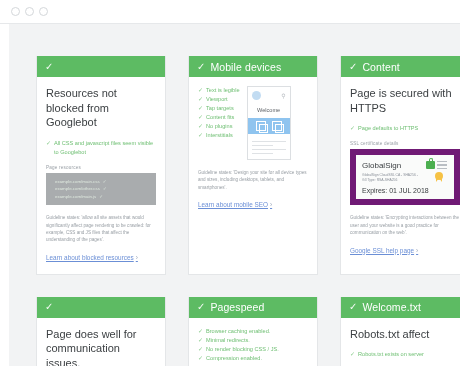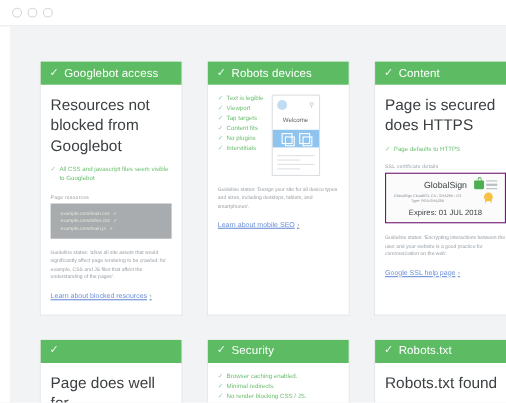--- a/index.html
+++ b/index.html
@@ -38,21 +38,21 @@
   }
   .card-head{
     background:#5dbb63;color:#ffffff;
     height:21px;display:flex;align-items:center;gap:5px;
     padding:0 8px;box-sizing:border-box;
   }
   .card-head .tick{font-size:10px;line-height:1;opacity:.92;font-weight:400;}
   .card-head .htitle{font-size:10.5px;letter-spacing:.1px;}
   .card-body{padding:9px 9px 10px 9px;}
   .summary{
-    font-size:14px;color:#3c4043;line-height:1.32;margin:0 0 9px 0;font-weight:400;
+    font-size:11px;color:#3c4043;line-height:1.32;margin:0 0 9px 0;font-weight:400;
   }
 
   
   ul.checks{list-style:none;margin:0;padding:0;}
   ul.checks li{
     font-size:5.6px;color:#6fbf73;line-height:1.62;
     padding-left:8px;position:relative;white-space:nowrap;
   }
   ul.checks li:before{
     content:"✓";position:absolute;left:0;top:0;color:#8ccd8f;font-size:6px;
@@ -93,21 +93,21 @@
     font-size:4.6px;color:#9aa0a6;line-height:1.62;margin:9px 0 0 0;
   }
   .morelink{
     display:inline-block;margin-top:10px;
     font-size:6.4px;color:#6b8fd6;text-decoration:underline;white-space:nowrap;
   }
   .morelink .chev{text-decoration:none;margin-left:2px;color:#9aa5b8;}
 
   
   .certcard{
-    border:1px solid #701a75;background:#fafbfa;padding:6px 6px 5px 6px;position:relative;text-align:center;
+    border:6px solid #701a75;background:#fafbfa;padding:6px 6px 5px 6px;position:relative;
   }
   .cert-name{font-size:8px;color:#3c4043;margin-bottom:3px;}
   .cert-meta{font-size:3.4px;color:#8a9099;line-height:1.5;width:66%;}
   .cert-exp{font-size:7px;color:#3c4043;margin-top:4px;}
   .cert-badge{position:absolute;right:6px;top:6px;width:22px;height:24px;}
   .lock{
     position:absolute;left:0;top:0;width:9px;height:8px;background:#4caf50;border-radius:1px;
   }
   .lock:before{
     content:"";position:absolute;left:2.5px;top:-3px;width:4px;height:4px;
@@ -139,42 +139,41 @@
   </div>
 
   <div class="canvas">
     <div class="leftstrip"></div>
 
     <div class="grid">
 
       <div class="card">
         <div class="card-head">
           <span class="tick">✓</span>
-          <span class="htitle">Googlebot access</span>
         </div>
         <div class="card-body">
           <p class="summary">Resources not blocked from Googlebot</p>
           <ul class="checks check-lg">
             <li style="white-space:normal;">All CSS and javascript files seem visible to Googlebot</li>
           </ul>
           <div class="sublabel">Page resources</div>
           <div class="resbox">
             <div><span>example.com/main.css</span><span>✓</span></div>
             <div><span>example.com/other.css</span><span>✓</span></div>
             <div><span>example.com/main.js</span><span>✓</span></div>
           </div>
           <p class="guideline">Guideline states: 'allow all site assets that would significantly affect page rendering to be crawled: for example, CSS and JS files that affect the understanding of the pages'.</p>
           <a class="morelink"><span>Learn about blocked resources</span><span class="chev">›</span></a>
         </div>
       </div>
 
       <div class="card">
         <div class="card-head">
           <span class="tick">✓</span>
-          <span class="htitle">Robots devices</span>
+          <span class="htitle">Mobile devices</span>
         </div>
         <div class="card-body">
           <div class="mobrow">
             <ul class="checks check-lg">
               <li>Text is legible</li>
               <li>Viewport</li>
               <li>Tap targets</li>
               <li>Content fits</li>
               <li>No plugins</li>
               <li>Interstitials</li>
@@ -201,21 +200,21 @@
           <a class="morelink"><span>Learn about mobile SEO</span><span class="chev">›</span></a>
         </div>
       </div>
 
       <div class="card">
         <div class="card-head">
           <span class="tick">✓</span>
           <span class="htitle">Content</span>
         </div>
         <div class="card-body">
-          <p class="summary">Page is secured does HTTPS</p>
+          <p class="summary">Page is secured with HTTPS</p>
           <ul class="checks check-lg">
             <li>Page defaults to HTTPS</li>
           </ul>
           <div class="sublabel">SSL certificate details</div>
           <div class="certcard">
             <div class="cert-name">GlobalSign</div>
             <div class="cert-meta">GlobalSign CloudSSL CA - SHA256 - G3 Type: RSA-SHA256</div>
             <div class="cert-exp">Expires: 01 JUL 2018</div>
             <div class="cert-badge">
               <span class="lock"></span>
@@ -244,40 +243,40 @@
             <li>All images have alt text.</li>
 
           </ul>
 
         </div>
       </div>
 
       <div class="card">
         <div class="card-head">
           <span class="tick">✓</span>
-          <span class="htitle">Security</span>
+          <span class="htitle">Pagespeed</span>
         </div>
         <div class="card-body">
           <ul class="checks check-lg">
             <li>Browser caching enabled.</li>
             <li>Minimal redirects.</li>
             <li>No render blocking CSS / JS.</li>
             <li>Compression enabled.</li>
 
           </ul>
         </div>
       </div>
 
       <div class="card">
         <div class="card-head">
           <span class="tick">✓</span>
-          <span class="htitle">Robots.txt</span>
-        </div>
-        <div class="card-body">
-          <p class="summary">Robots.txt found</p>
+          <span class="htitle">Welcome.txt</span>
+        </div>
+        <div class="card-body">
+          <p class="summary">Robots.txt affect</p>
           <ul class="checks check-lg">
             <li>Robots.txt exists on server</li>
           </ul>
           <div class="sublabel">Contents:</div>
           <div class="robotsbox">
             <div>User-Agent: *</div>
 
           </div>
         </div>
       </div>

